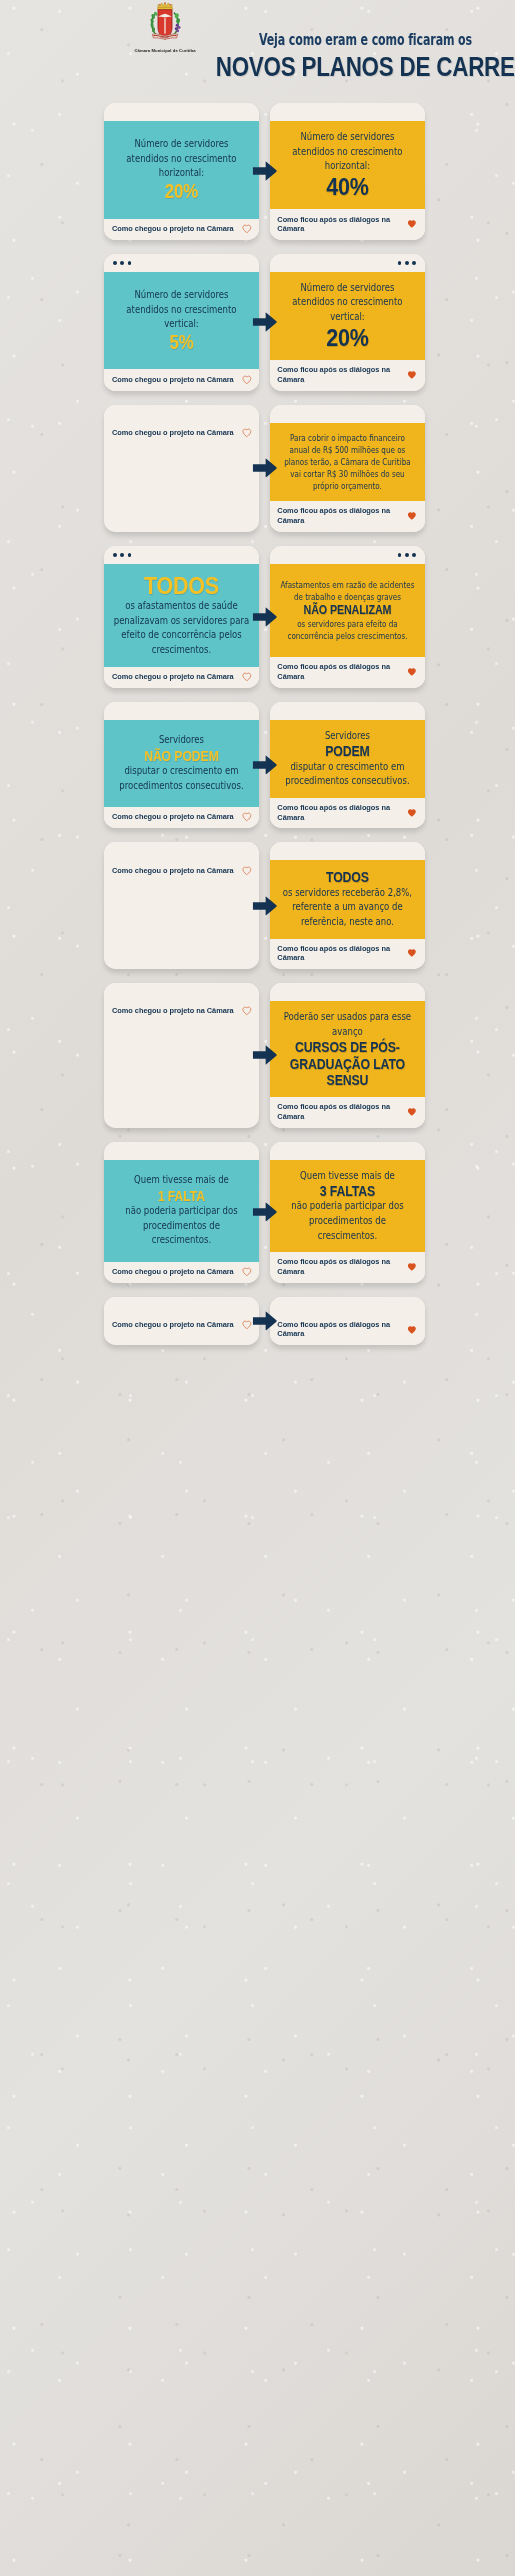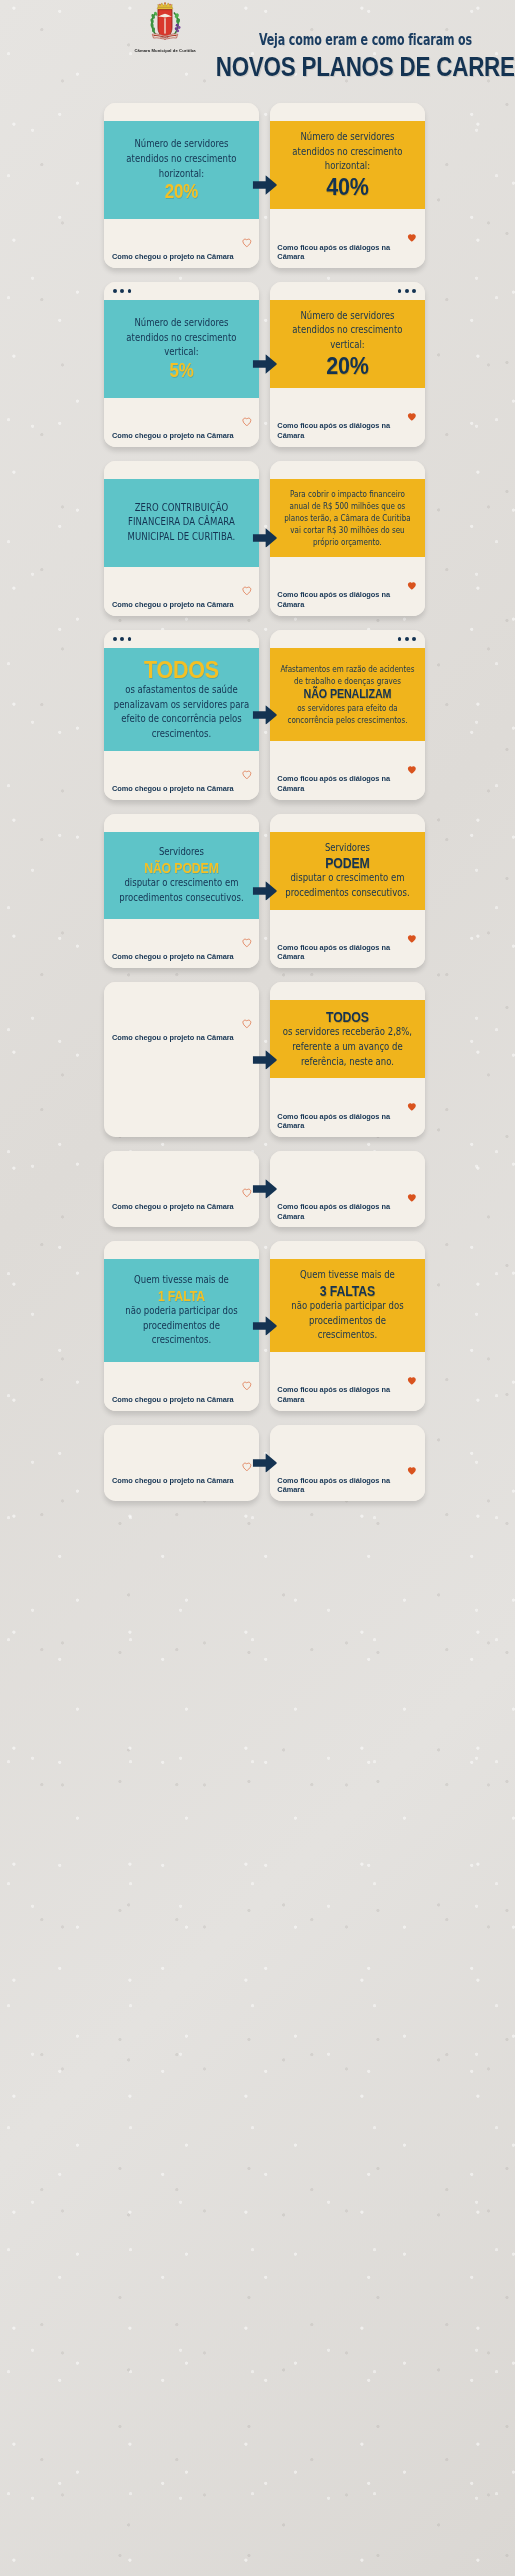--- a/index.html
+++ b/index.html
@@ -180,21 +180,20 @@
     flex: 0 0 auto;
   }
   .footer-label {
     font-family: "Liberation Sans", sans-serif;
     font-size: 7.4px;
     font-weight: bold;
     line-height: 1.28;
     color: #143352;
     text-align: left;
     letter-spacing: -0.005em;
-    margin-top: 28px;
   }
   .heart {
     flex: 0 0 auto;
     width: 9.7px;
     height: 9.7px;
   }
 
   
   .arrow {
     position: absolute;
@@ -317,23 +316,20 @@
             <span class="footer-label">Como ficou após os diálogos na Câmara</span>
             <svg class="heart" viewBox="0 0 24 22">
               <path d="M12 20.5 C12 20.5 2.2 13.9 2.2 7.6 C2.2 4.2 4.8 1.8 7.8 1.8 C9.9 1.8 11.3 3 12 4.1 C12.7 3 14.1 1.8 16.2 1.8 C19.2 1.8 21.8 4.2 21.8 7.6 C21.8 13.9 12 20.5 12 20.5 Z" fill="#d9531e"></path>
             </svg>
           </div>
         </div>
       </div>
       <div class="row">
         <div class="card">
           <div class="card-topbar "></div>
-          <div class="card-body teal">
-            <div class="body-text upper"><span>ZERO CONTRIBUIÇÃO FINANCEIRA  DA CÂMARA MUNICIPAL DE CURITIBA.</span></div>
-          </div>
           <div class="card-footer">
             <span class="footer-label">Como chegou o projeto na Câmara</span>
             <svg class="heart" viewBox="0 0 24 22">
               <path d="M12 20.5 C12 20.5 2.2 13.9 2.2 7.6 C2.2 4.2 4.8 1.8 7.8 1.8 C9.9 1.8 11.3 3 12 4.1 C12.7 3 14.1 1.8 16.2 1.8 C19.2 1.8 21.8 4.2 21.8 7.6 C21.8 13.9 12 20.5 12 20.5 Z" fill="none" stroke="#d9531e" stroke-width="1.5"></path>
             </svg>
           </div>
         </div>
         <svg class="arrow" viewBox="0 0 38 30">
           <path d="M0 9 H20 V0 L38 15 L20 30 V21 H0 Z" fill="#143352"></path>
         </svg>
@@ -450,20 +446,23 @@
             <svg class="heart" viewBox="0 0 24 22">
               <path d="M12 20.5 C12 20.5 2.2 13.9 2.2 7.6 C2.2 4.2 4.8 1.8 7.8 1.8 C9.9 1.8 11.3 3 12 4.1 C12.7 3 14.1 1.8 16.2 1.8 C19.2 1.8 21.8 4.2 21.8 7.6 C21.8 13.9 12 20.5 12 20.5 Z" fill="none" stroke="#d9531e" stroke-width="1.5"></path>
             </svg>
           </div>
         </div>
         <svg class="arrow" viewBox="0 0 38 30">
           <path d="M0 9 H20 V0 L38 15 L20 30 V21 H0 Z" fill="#143352"></path>
         </svg>
         <div class="card">
           <div class="card-topbar "></div>
+          <div class="card-body gold">
+            <div class="body-text"><span>Poderão ser usados para esse avanço</span><span class="hl navy">CURSOS DE PÓS-GRADUAÇÃO LATO SENSU</span></div>
+          </div>
           <div class="card-footer">
             <span class="footer-label">Como ficou após os diálogos na Câmara</span>
             <svg class="heart" viewBox="0 0 24 22">
               <path d="M12 20.5 C12 20.5 2.2 13.9 2.2 7.6 C2.2 4.2 4.8 1.8 7.8 1.8 C9.9 1.8 11.3 3 12 4.1 C12.7 3 14.1 1.8 16.2 1.8 C19.2 1.8 21.8 4.2 21.8 7.6 C21.8 13.9 12 20.5 12 20.5 Z" fill="#d9531e"></path>
             </svg>
           </div>
         </div>
       </div>
       <div class="row">
         <div class="card">

